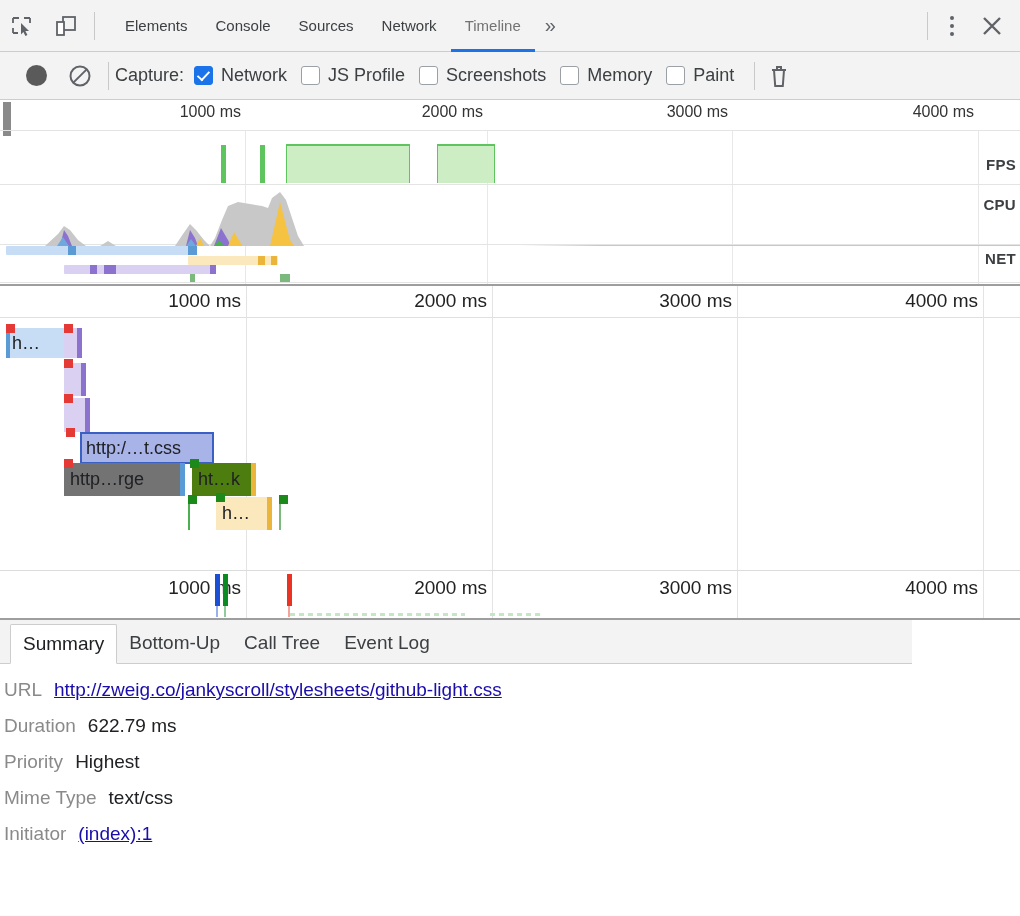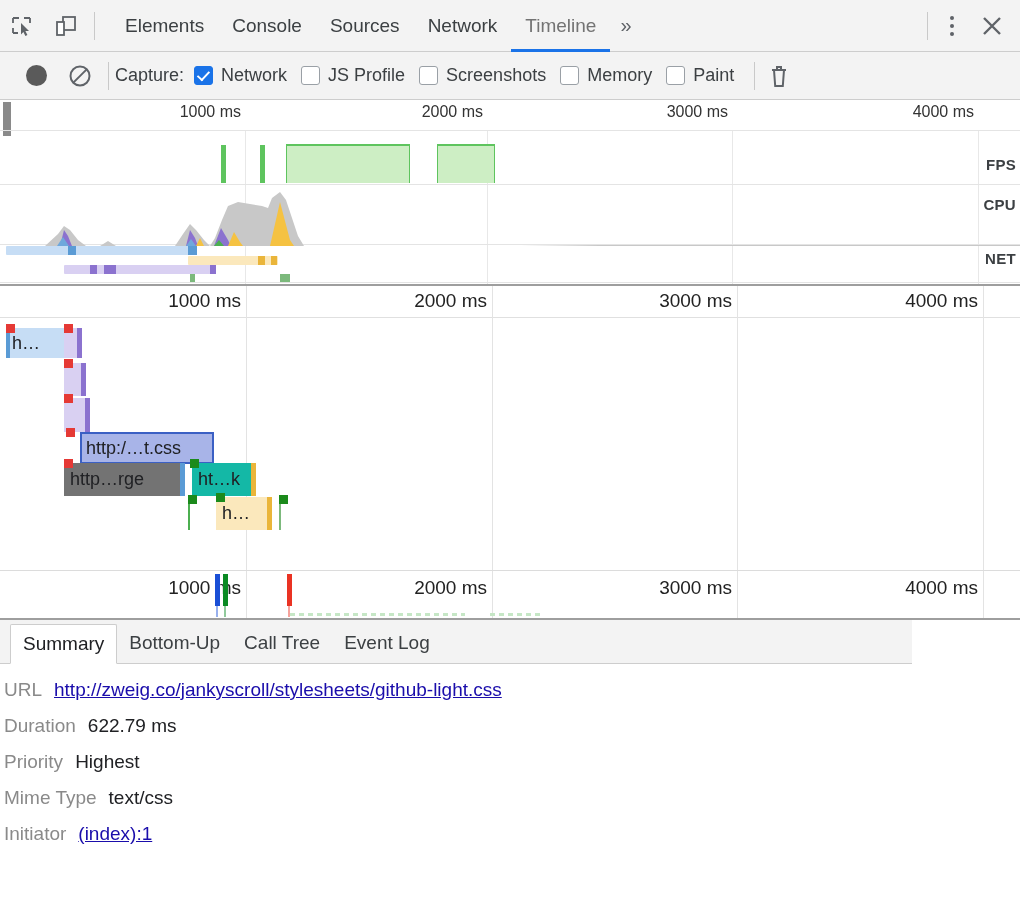--- a/index.html
+++ b/index.html
@@ -17,21 +17,21 @@
     display: flex; align-items: center;
   }
   .icon-btn {
     width: 44px; height: 44px; display: flex; align-items: center;
     justify-content: center; cursor: pointer;
   }
   .vsep { width: 1px; height: 28px; background: #c9c9c9; margin: 0 6px; }
   .tabs { display: flex; align-items: stretch; height: 52px; margin-left: 10px; }
   .tab {
     padding: 0 14px; display: flex; align-items: center; height: 52px;
-    font-size: 19px; color: #3c4043; cursor: pointer; position: relative;
+    font-size: 15px; color: #3c4043; cursor: pointer; position: relative;
     white-space: nowrap;
   }
   .tab.selected { color: #737373; align-items: center; }
   .tab.selected::after {
     content: ""; position: absolute; left: 0; right: 0; bottom: 0;
     height: 3px; background: #1a73e8;
   }
   .chev { font-size: 20px; color: #5f6368; padding: 0 10px; cursor: pointer;
           display: flex; align-items: center; height: 52px; }
   .tabbar-right { margin-left: auto; display: flex; align-items: center; padding-right: 6px; }
@@ -320,21 +320,21 @@
         <div class="mk" style="left: 64px; top: 108px; background: rgb(229, 57, 53);"></div>
         <div class="bar selected" style="left: 80px; top: 146px; width: 134px; height: 32px; background: rgb(168, 180, 232);">
           <span style="position: relative; z-index: 2;">http:/…t.css</span>
         </div>
         <div class="mk" style="left: 66px; top: 142px; background: rgb(229, 57, 53);"></div>
         <div class="bar" style="left: 64px; top: 177px; width: 121px; height: 33px; background: #737373;">
           <div style="position: absolute; right: 0px; top: 0px; width: 5px; height: 100%; background: rgb(90, 155, 213);"></div>
           <span style="position: relative; z-index: 2;">http…rge</span>
         </div>
         <div class="mk" style="left: 64px; top: 173px; background: rgb(229, 57, 53);"></div>
-        <div class="bar" style="left: 192px; top: 177px; width: 64px; height: 33px; background: #14b8a6;">
+        <div class="bar" style="left: 192px; top: 177px; width: 64px; height: 33px; background: #4d7c0f;">
           <div style="position: absolute; right: 0px; top: 0px; width: 5px; height: 100%; background: rgb(234, 181, 58);"></div>
           <span style="position: relative; z-index: 2;">ht…k</span>
         </div>
         <div class="mk" style="left: 190px; top: 173px; background: rgb(27, 138, 27);"></div>
         <div class="bar" style="left: 216px; top: 211px; width: 56px; height: 33px; background: rgb(251, 232, 188);">
           <div style="position: absolute; right: 0px; top: 0px; width: 5px; height: 100%; background: rgb(234, 181, 58);"></div>
           <span style="position: relative; z-index: 2;">h…</span>
         </div>
         <div class="mk" style="left: 216px; top: 207px; background: rgb(27, 138, 27);"></div>
         <div class="mk" style="left: 188px; top: 209px; background: rgb(27, 138, 27);"></div>

